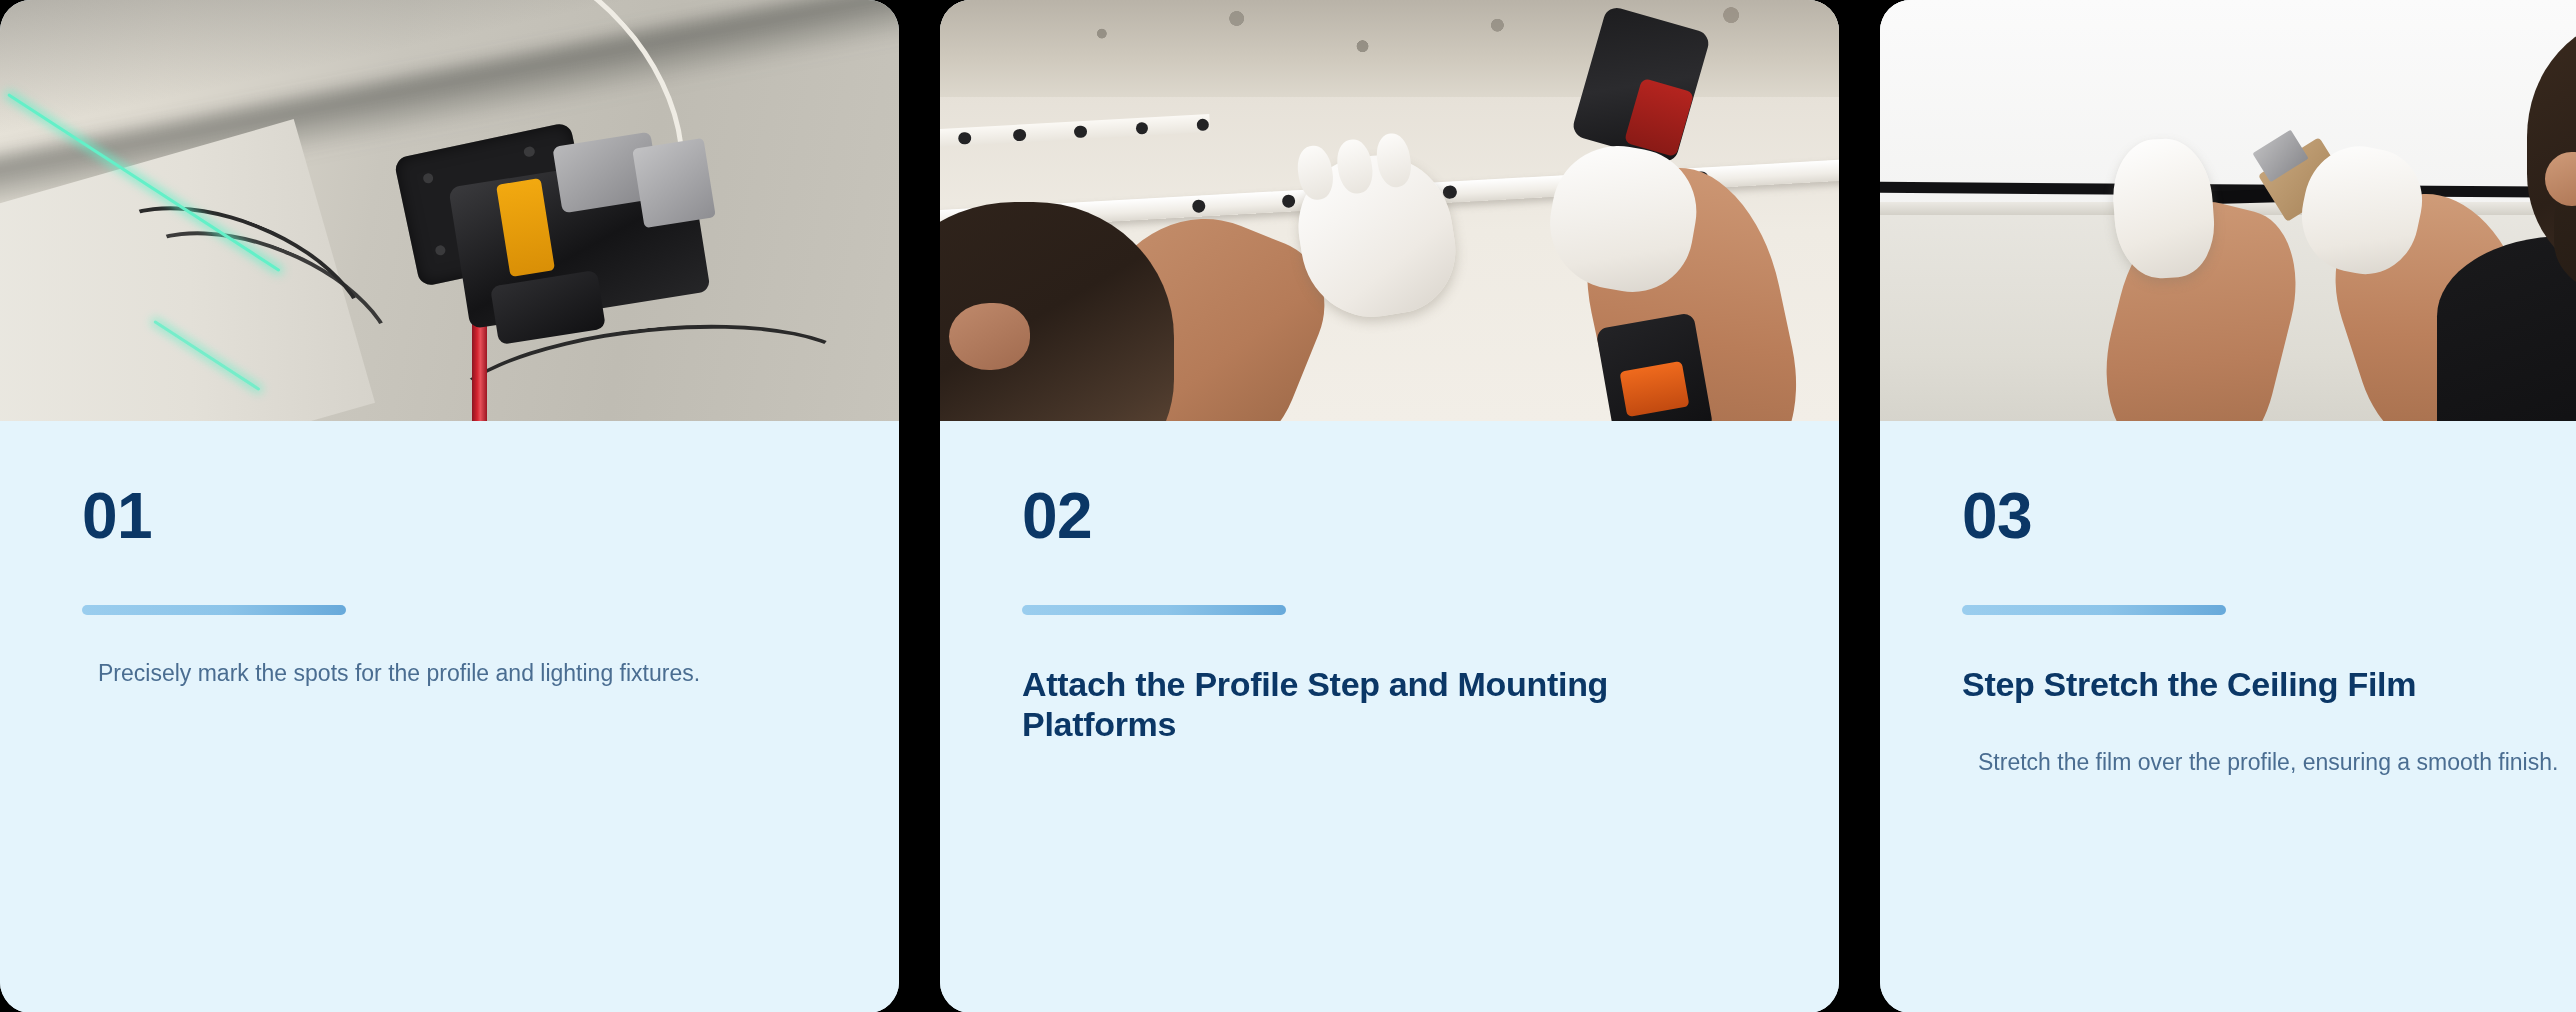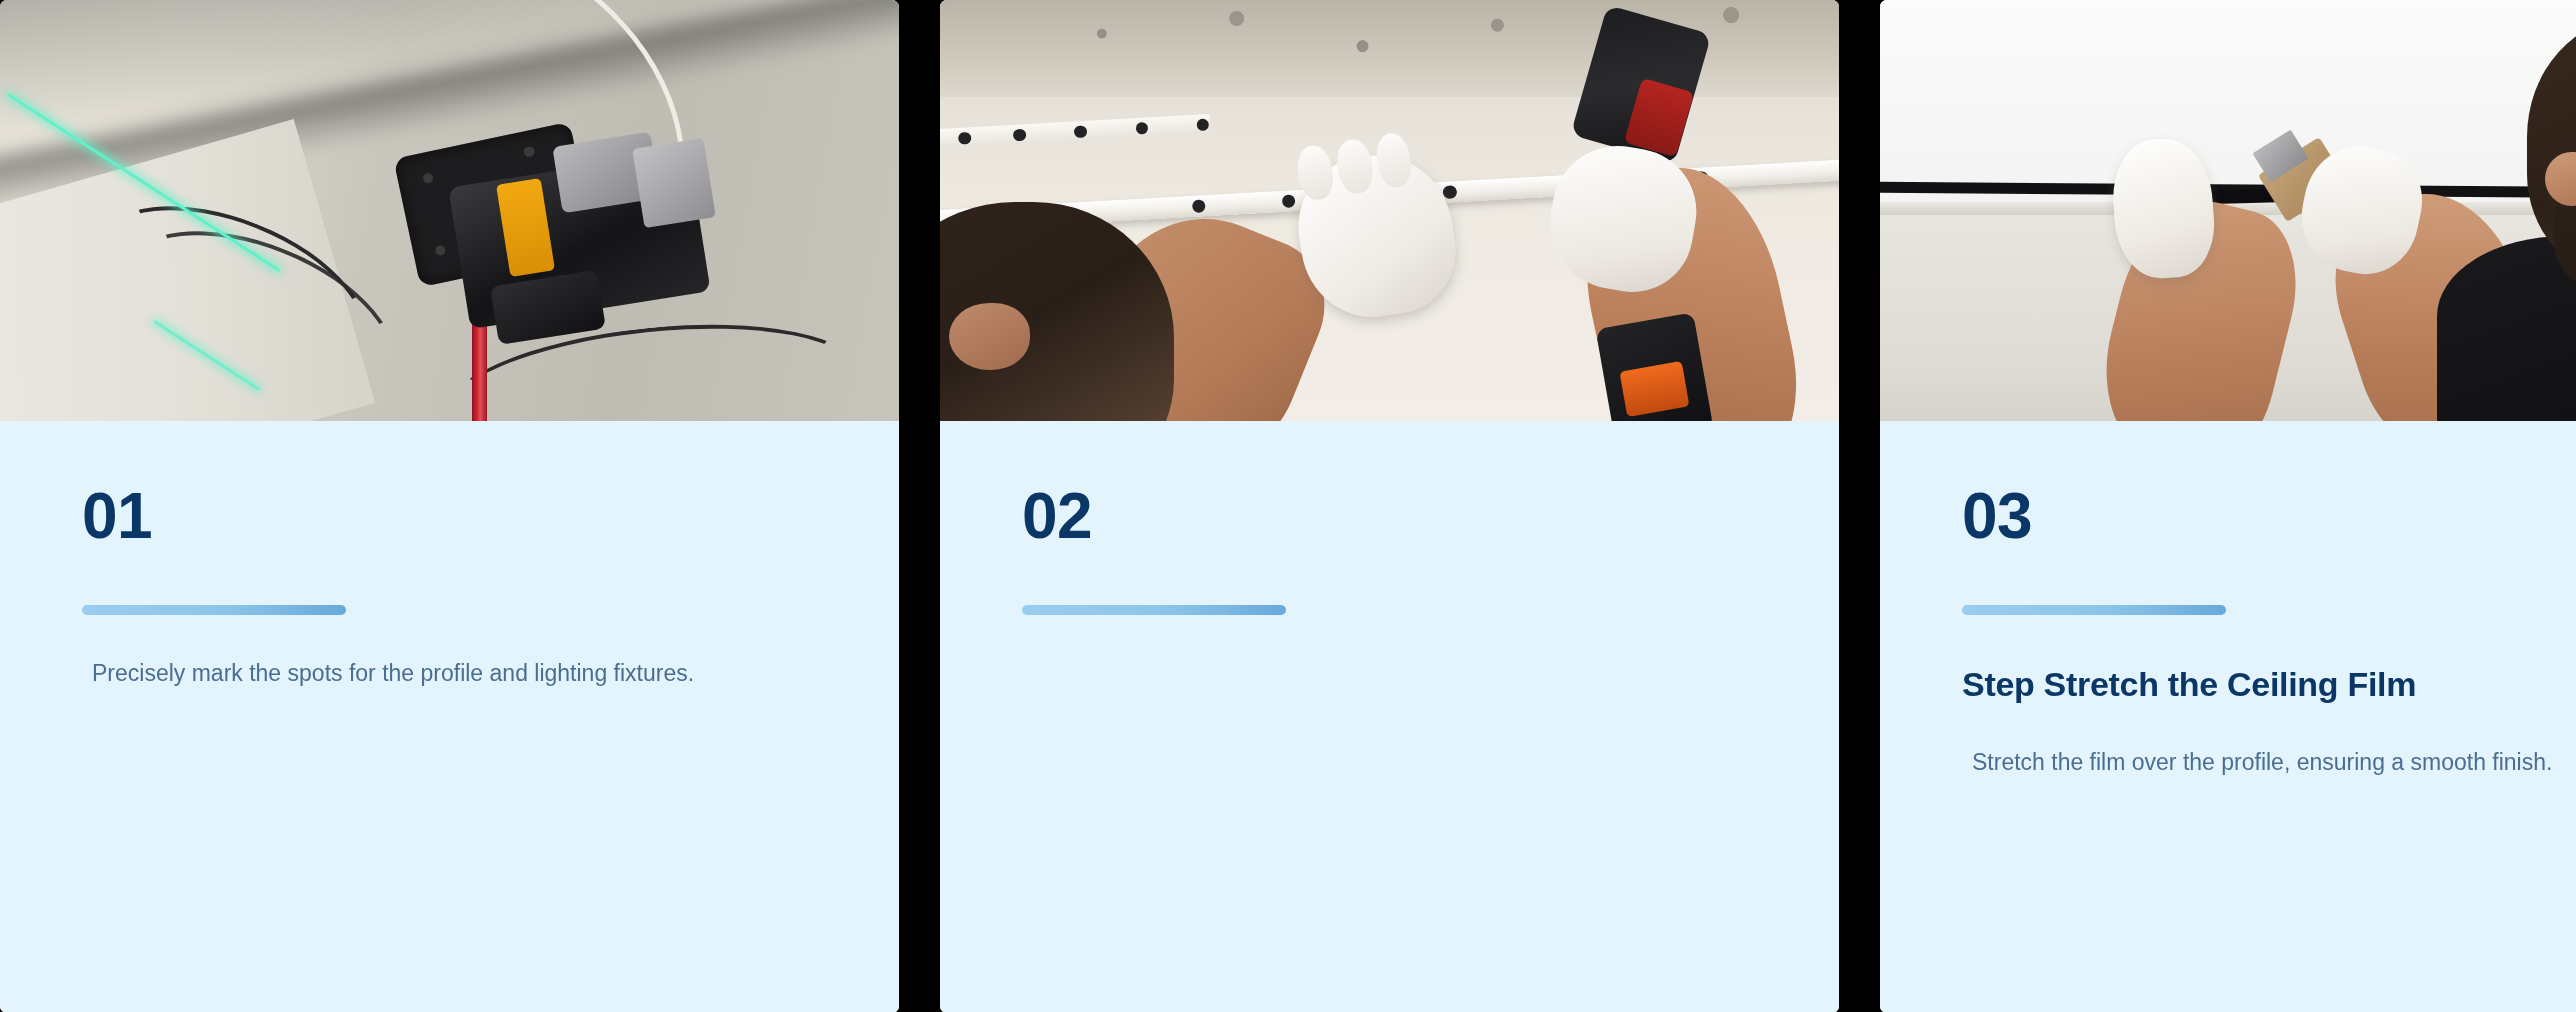--- a/index.html
+++ b/index.html
@@ -12,21 +12,21 @@
   .steps-row{
     position:relative;
     width:2778px;height:1013px;
     display:flex;
     gap:41px;
   }
   .step-card{
     position:relative;
     width:899px;
     height:1013px;
-    border-radius:7px;
+    border-radius:31px;
     overflow:hidden;
     background:#E4F4FC;
     flex:0 0 auto;
   }
   .card-photo{
     position:relative;
     width:100%;
     height:421px;
     overflow:hidden;
     background:#cfcac2;
@@ -55,21 +55,21 @@
   .step-title{
     margin:49px 0 0 0;
     font-size:34px;
     line-height:1.18;
     font-weight:800;
     color:#0B3766;
     letter-spacing:-0.3px;
     max-width:670px;
   }
   .step-desc{
-    margin:40px 0 0 10px;
+    margin:40px 0 0 16px;
     font-size:23px;
     line-height:1.6;
     font-weight:400;
     color:#4A6D91;
     max-width:685px;
   }
 
   
   .ph1{
     background:
@@ -378,20 +378,21 @@
         <i class="fing" style="left:6%"></i>
         <i class="fing" style="left:32%"></i>
         <i class="fing" style="left:58%"></i>
       </span>
       <span class="head"></span>
       <span class="ear"></span>
     </div>
     <div class="card-body">
       <div class="step-number">02</div>
       <div class="step-divider"></div>
+      <h3 class="step-title">Attach the Profile Step and Mounting Platforms</h3>
     </div>
   </article>
 
   <article class="step-card">
     <div class="card-photo ph3">
       <span class="ceiling"></span>
       <span class="wall"></span>
       <span class="trim"></span>
       <span class="gap"></span>
       <span class="gap2"></span>

